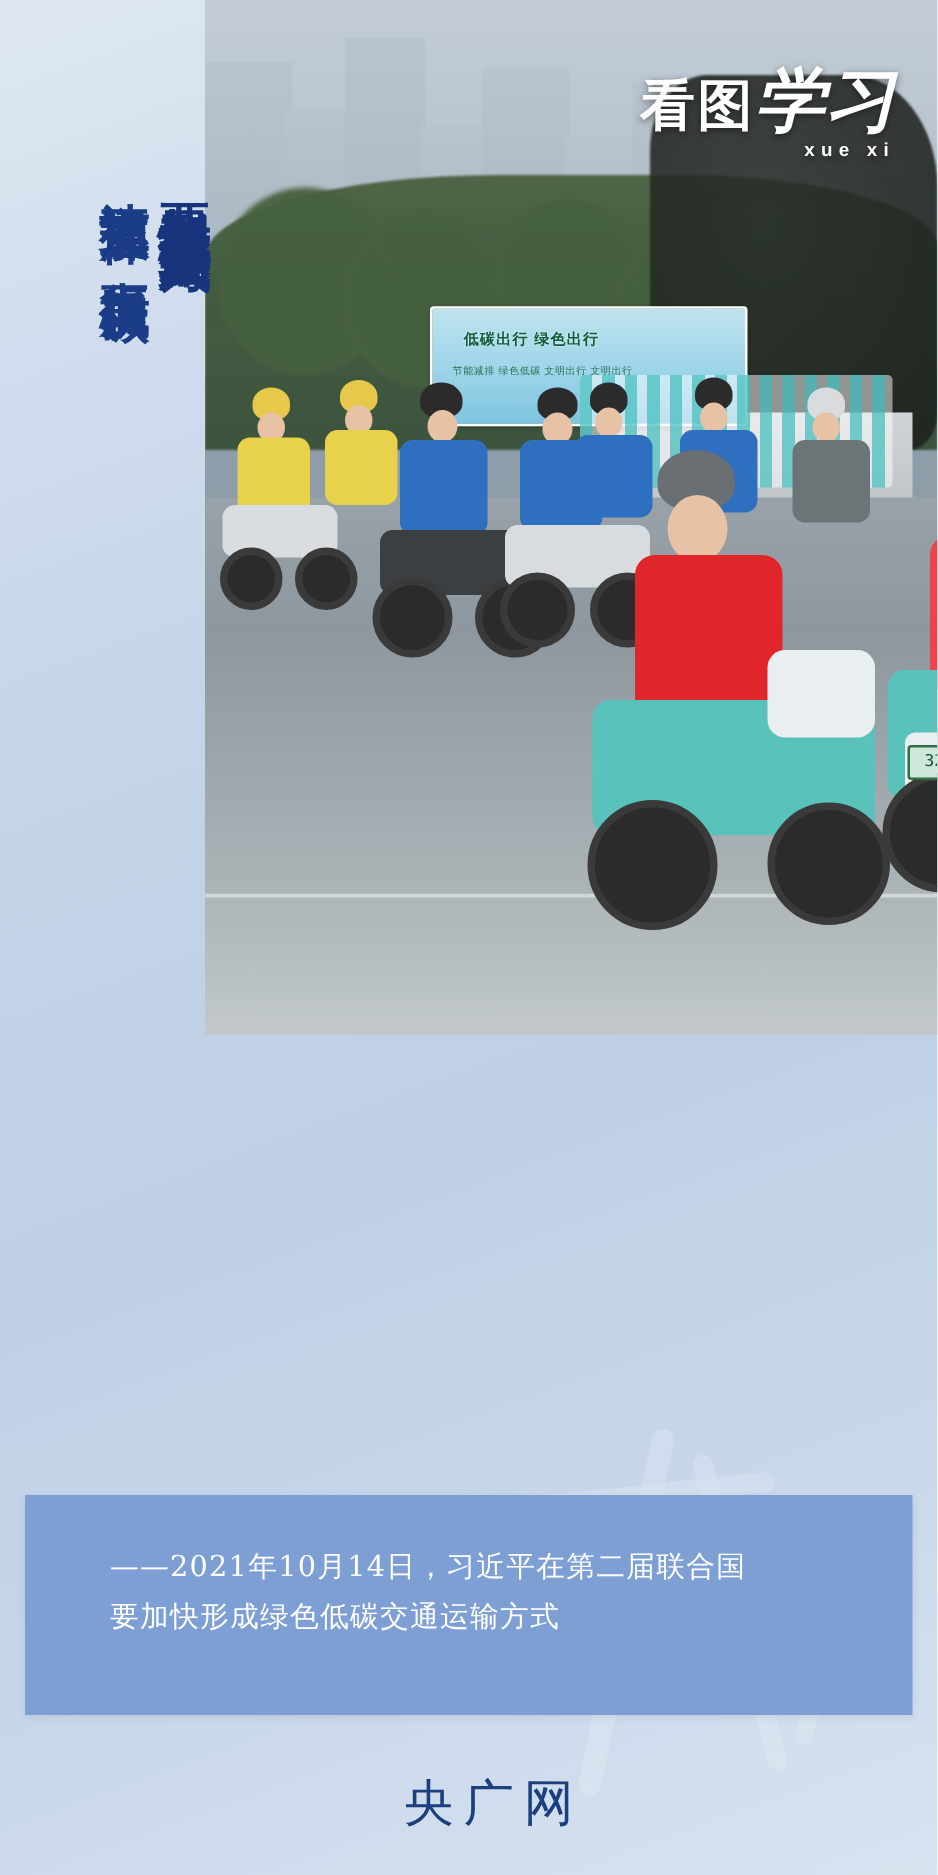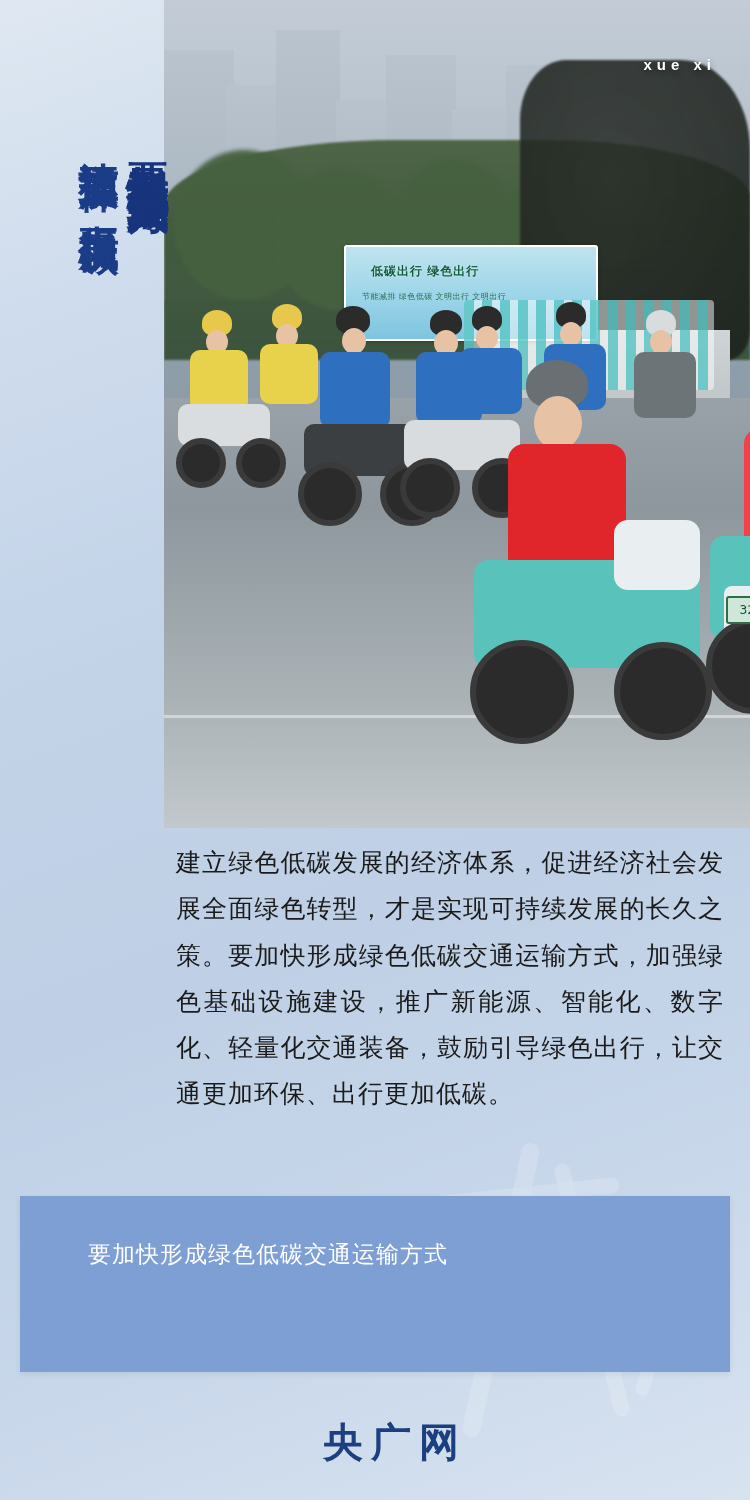--- a/index.html
+++ b/index.html
@@ -214,21 +214,21 @@
     position: absolute;
     left: 0;
     bottom: 30px;
     width: 100%;
     text-align: center;
   }
   .footer-text {
     display: inline-block;
     font-family: "DejaVu Serif", serif;
     font-size: 40px;
-    font-weight: bold;
+    font-weight: normal;
     color: #1c3f7f;
     letter-spacing: 8px;
     margin-left: 40px;
   }
 </style>
 </head>
 <body>
 
 <div class="poster">
 
@@ -332,32 +332,35 @@
       <div class="vest-pink" style="left:40px;top:78px;width:110px;height:124px;"></div>
       <div class="scooter-teal" style="left:6px;top:186px;width:210px;height:104px;"></div>
       <div class="scooter-teal" style="left:20px;top:236px;width:92px;height:56px;background:#e9eef0;border-radius:8px;"></div>
       <div class="wheel" style="left:2px;top:268px;width:84px;height:84px;"></div>
 
       <div style="position:absolute;left:22px;top:246px;width:70px;height:24px;background:#cfe7d8;border:2px solid #2f6f45;border-radius:3px;color:#16532f;font-size:13px;font-family:'DejaVu Sans Mono',monospace;text-align:center;line-height:24px;">320929</div>
     </div>
   </div>
 
   <div class="logo">
+    <div class="logo-main">
+      <span>看图</span><span class="script">学习</span>
+    </div>
     <div class="logo-sub">xue xi</div>
   </div>
 
   <div class="headline">
     <div class="hl-col big">要加快形成绿色低碳交通运输方式</div>
     <div class="hl-col small">让交通更加环保 出行更加低碳</div>
   </div>
 
-  <div class="quote">建立绿色低碳发展的经济体系，促进经济社会发展全面绿色转型，才是实现可持续发展的长久之策。要加快形成绿色低碳交通运输方式，加强绿色基础设施建设，推广新能源、智能化、数字化、轻量化交通装备，鼓励引导绿色出行，让交通更加环保、出行更加低碳。</div>
 
   <div class="source">
     <div class="source-inner">
+      <div>——2021年10月14日，习近平在第二届联合国</div>
       <div>要加快形成绿色低碳交通运输方式</div>
     </div>
   </div>
 
   <div class="footer">
     <span class="footer-text">央广网</span>
   </div>
 
 </div>
 

